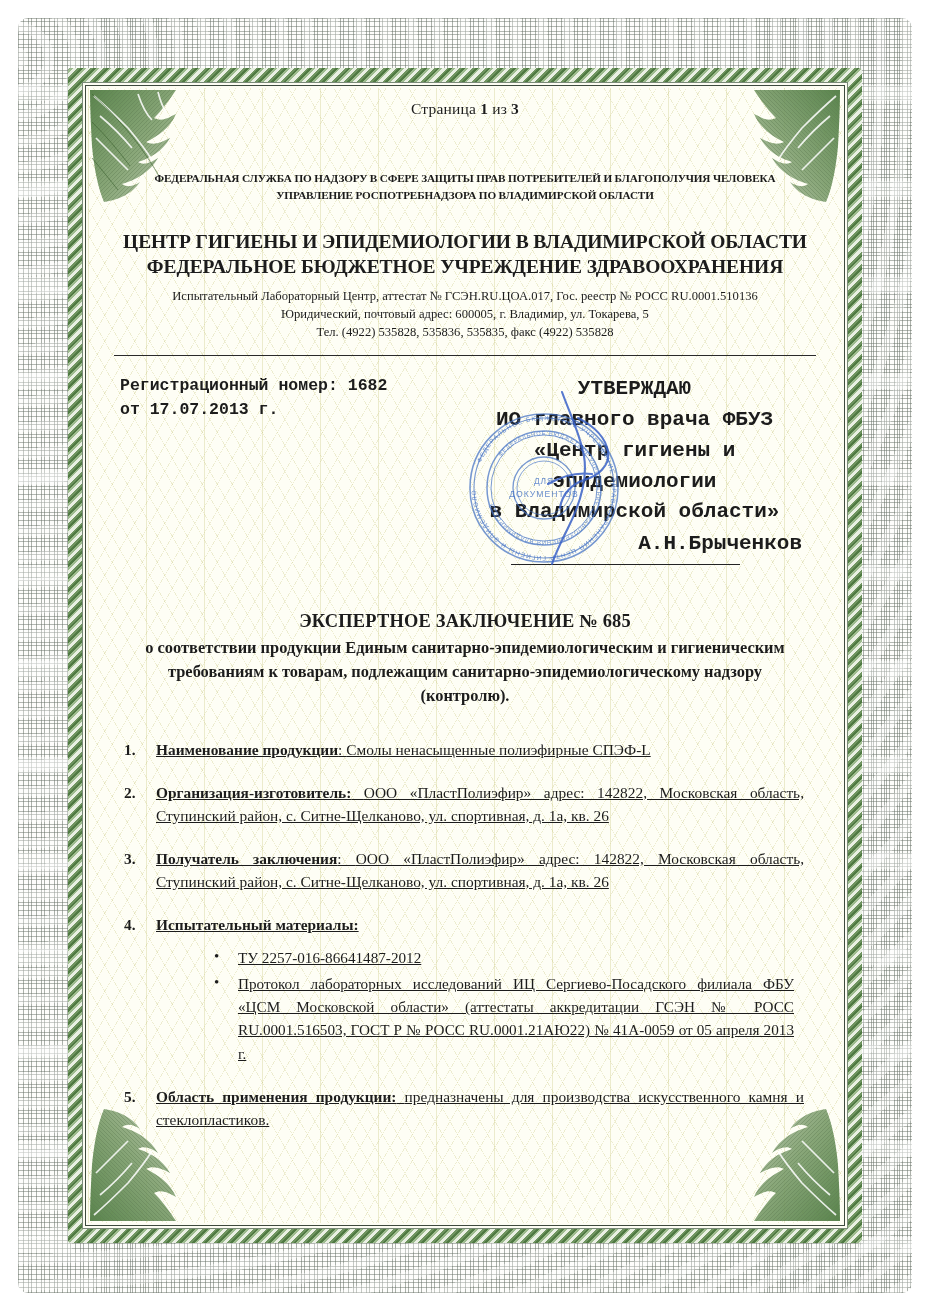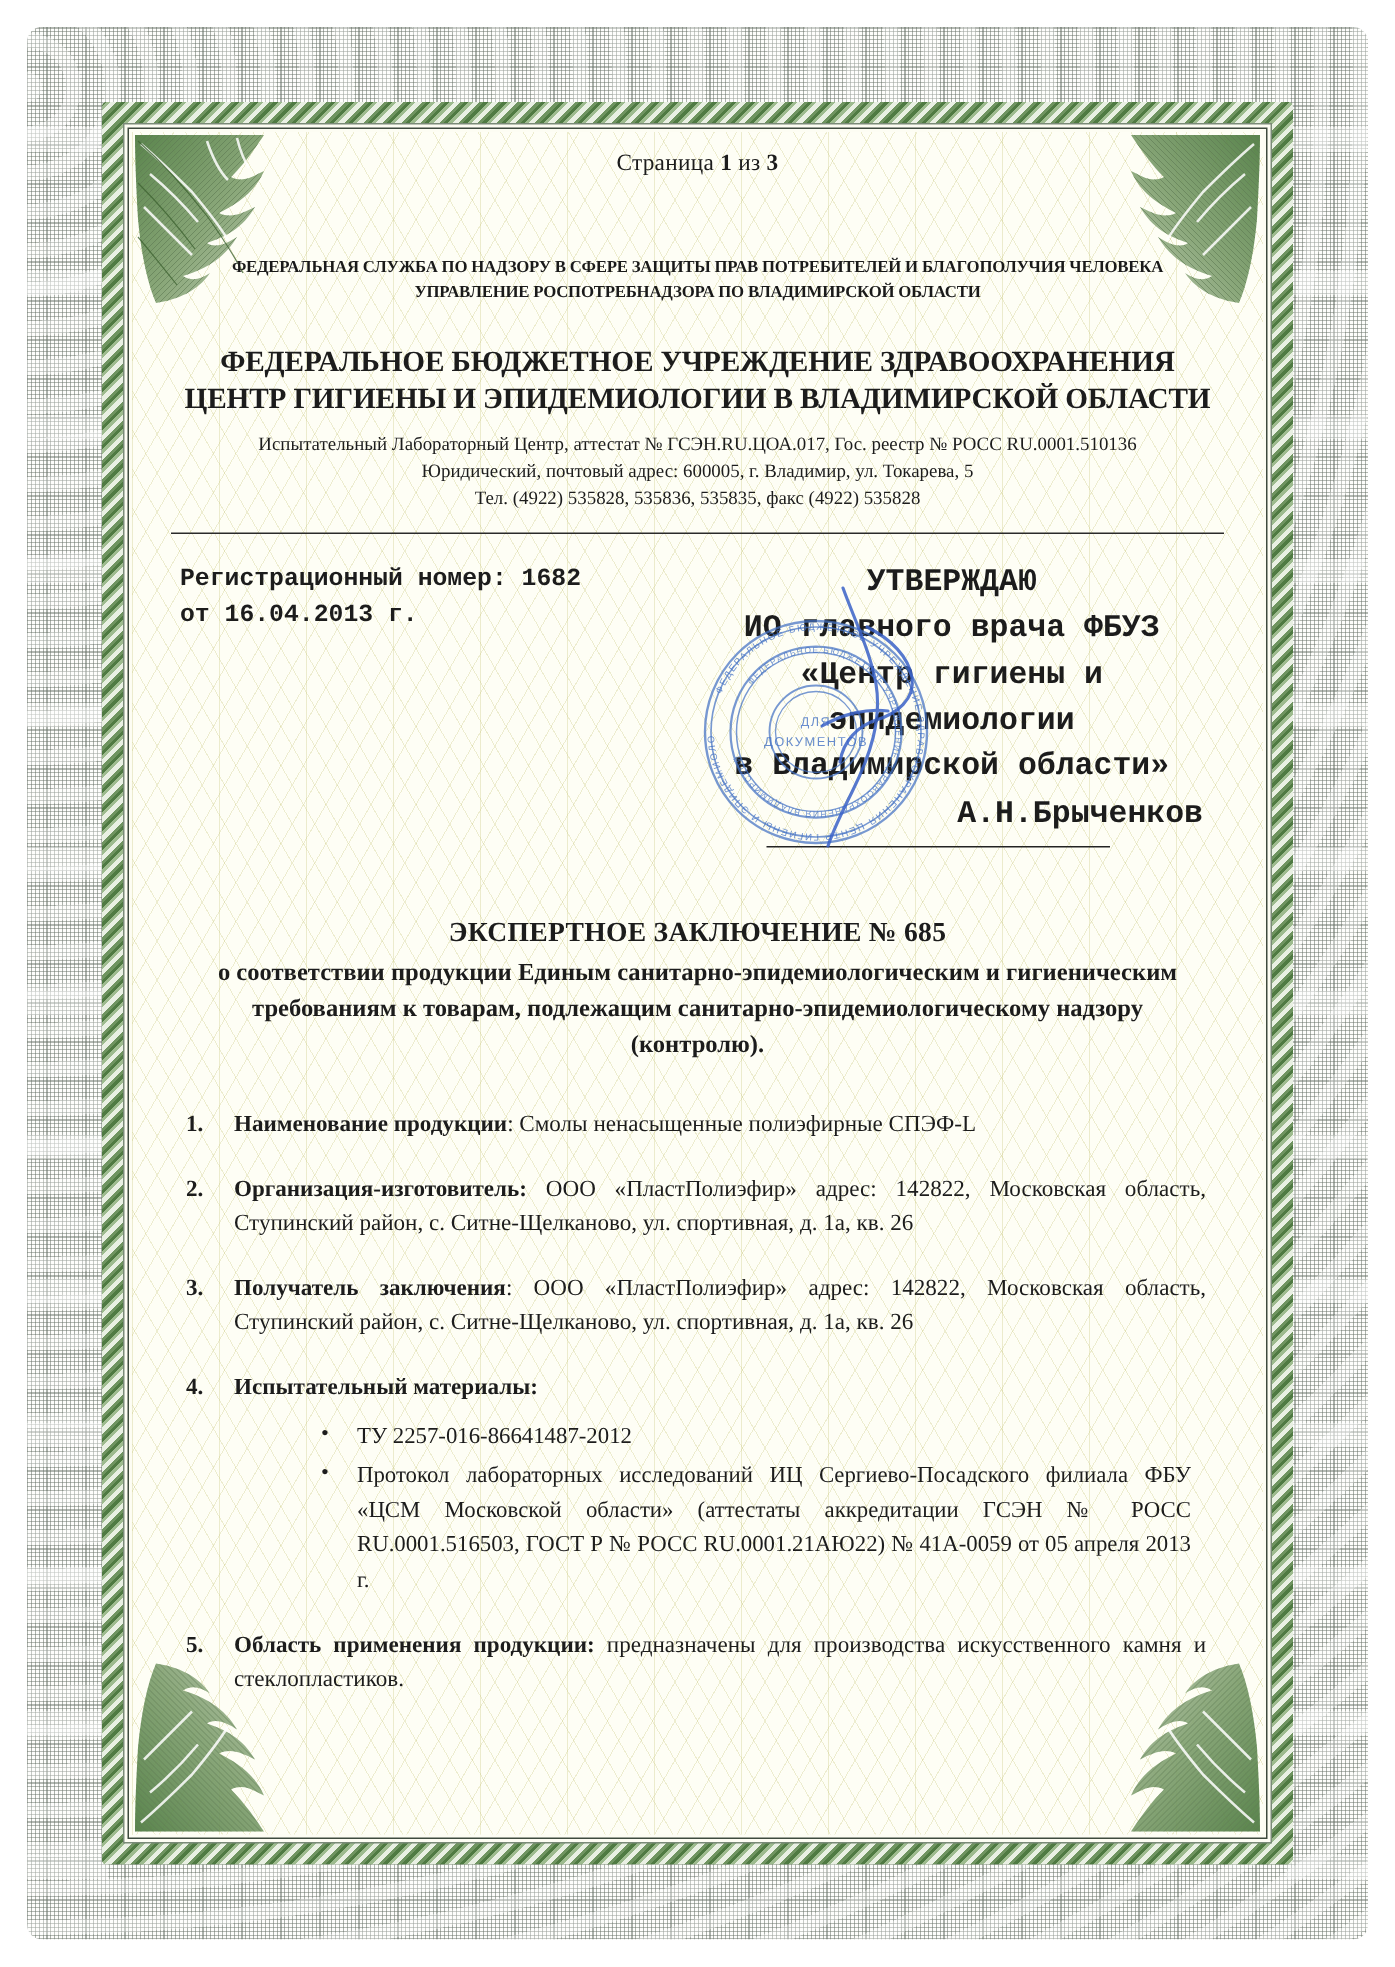--- a/index.html
+++ b/index.html
@@ -216,20 +216,21 @@
     counter-reset:itm;
   }
   ol.items > li{
     position:relative;
     padding-left:46px;
     margin-bottom:20px;
     font-size:15.4px;
     line-height:1.50;
     text-align:justify;
     padding-right:16px;
+    text-decoration:underline;
   }
   ol.items > li::before{
     counter-increment:itm;
     content:counter(itm) ".";
     position:absolute;
     left:14px;top:0;
     font-weight:bold;
     font-size:15.4px;
   }
   ol.items > li .lbl{font-weight:bold;}
@@ -374,36 +375,36 @@
         <span>из</span>
         <b>3</b>
       </div>
 
       <div class="agency-lines">
         <div>ФЕДЕРАЛЬНАЯ СЛУЖБА ПО НАДЗОРУ В СФЕРЕ ЗАЩИТЫ ПРАВ ПОТРЕБИТЕЛЕЙ И БЛАГОПОЛУЧИЯ ЧЕЛОВЕКА</div>
         <div>УПРАВЛЕНИЕ РОСПОТРЕБНАДЗОРА ПО ВЛАДИМИРСКОЙ ОБЛАСТИ</div>
       </div>
 
       <div class="org-title">
+        <div>ЦЕНТР ГИГИЕНЫ И ЭПИДЕМИОЛОГИИ В ВЛАДИМИРСКОЙ ОБЛАСТИ</div>
         <div>ФЕДЕРАЛЬНОЕ БЮДЖЕТНОЕ УЧРЕЖДЕНИЕ ЗДРАВООХРАНЕНИЯ</div>
-        <div>ЦЕНТР ГИГИЕНЫ И ЭПИДЕМИОЛОГИИ В ВЛАДИМИРСКОЙ ОБЛАСТИ</div>
       </div>
 
       <div class="org-sub">
         <div>Испытательный Лабораторный Центр, аттестат № ГСЭН.RU.ЦОА.017, Гос. реестр № РОСС RU.0001.510136</div>
         <div>Юридический, почтовый адрес: 600005, г. Владимир, ул. Токарева, 5</div>
         <div>Тел. (4922) 535828, 535836, 535835, факс (4922) 535828</div>
       </div>
 
       <div class="rule"></div>
 
       <div class="reg-row">
         <div class="reg-left">
           <div>Регистрационный номер: 1682</div>
-          <div>от 16.04.2013 г.</div>
+          <div>от 17.07.2013 г.</div>
         </div>
         <div class="reg-right">
           <span class="approve-head">УТВЕРЖДАЮ</span>
           <span class="approve-head">ИО главного врача ФБУЗ</span>
           <span class="approve-head">«Центр гигиены и эпидемиологии</span>
           <span class="approve-head">в Владимирской области»</span>
           <span class="sign-name">А.Н.Брыченков</span>
           <div class="sign-line"></div>
         </div>
       </div>

